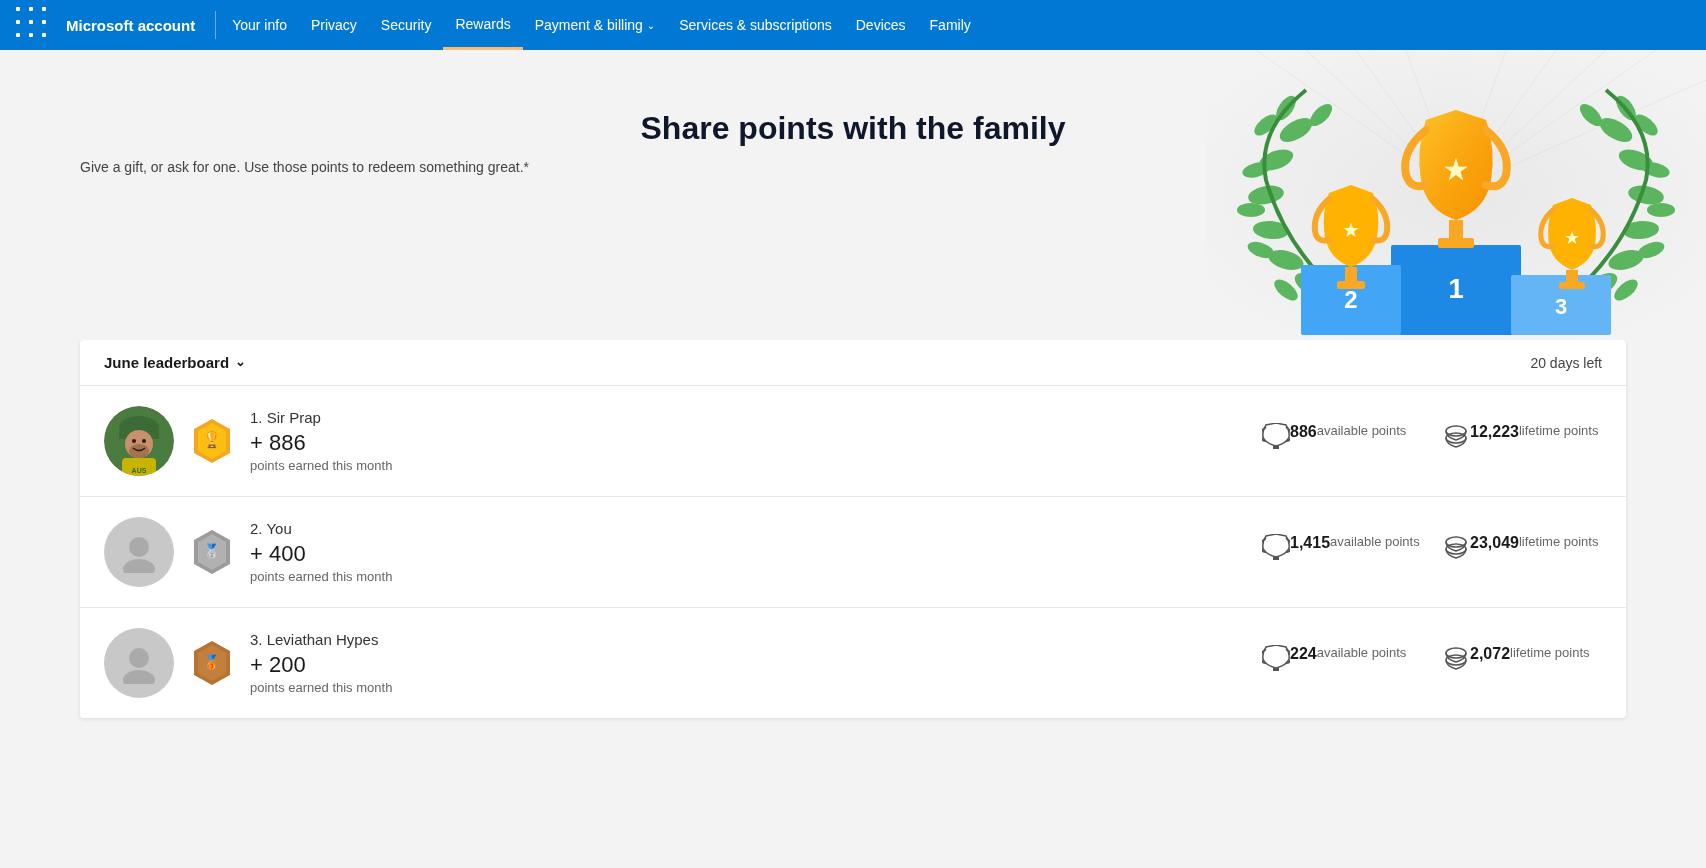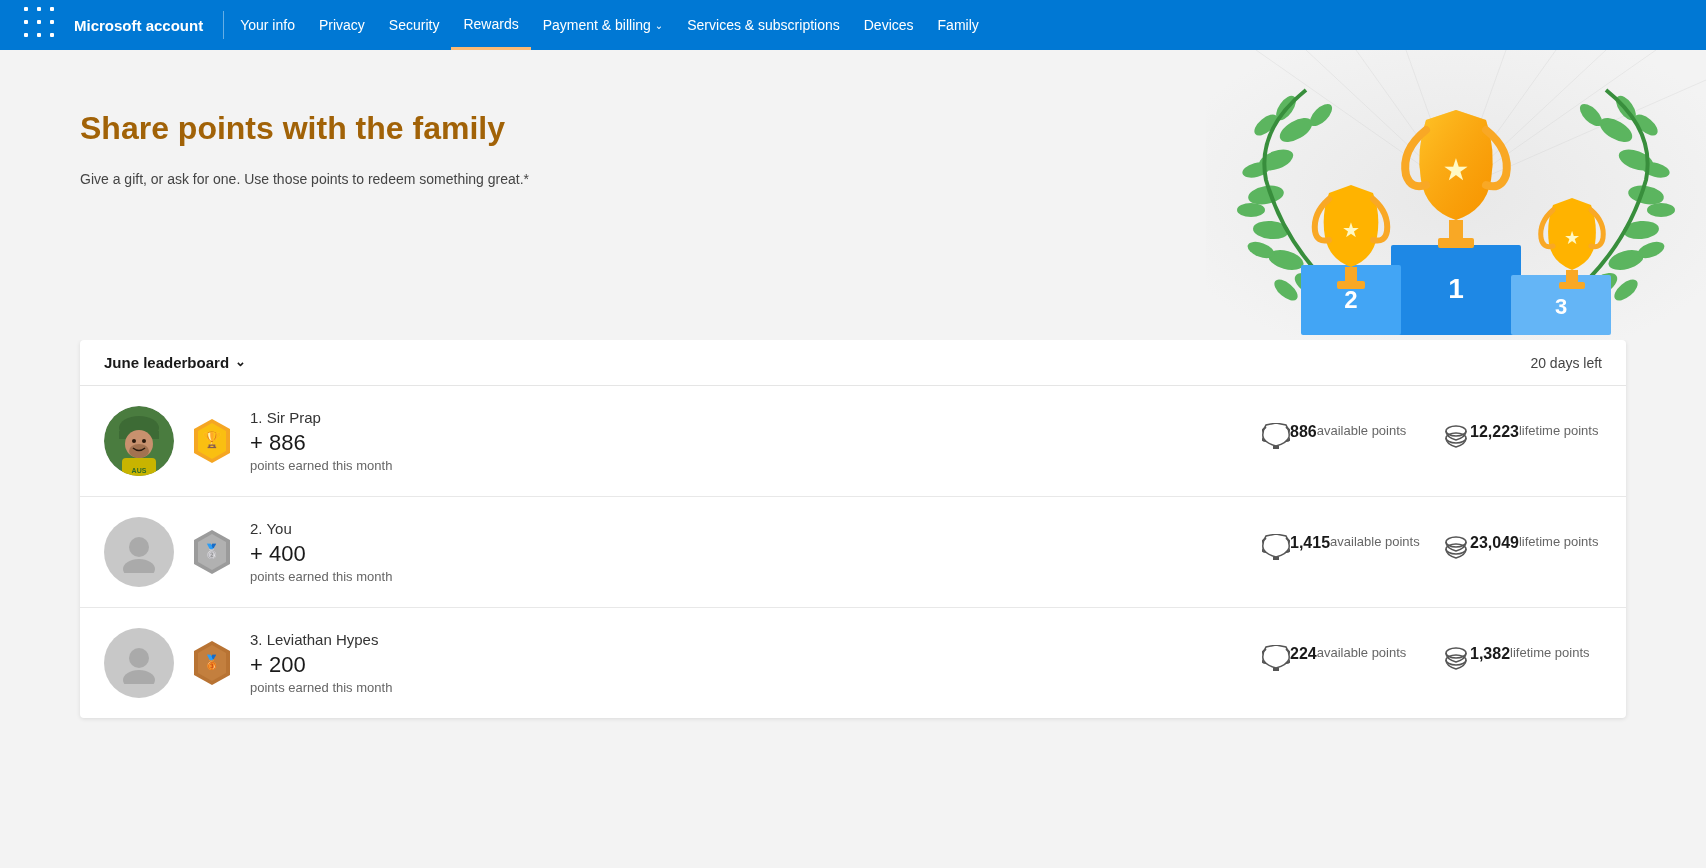--- a/index.html
+++ b/index.html
@@ -4,21 +4,21 @@
   <style>
     * { margin: 0; padding: 0; box-sizing: border-box; }
     body { font-family: 'Segoe UI', Arial, sans-serif; background: #f3f3f3; min-height: 868px; }
 
     
     nav {
       background: #0078d4;
       height: 50px;
       display: flex;
       align-items: center;
-      padding: 0 24px;
+      padding: 0 16px;
       gap: 0;
     }
     .nav-grid {
       display: grid;
       grid-template-columns: repeat(3,10px);
       grid-template-rows: repeat(3,10px);
       gap: 3px;
       margin-right: 14px;
       cursor: pointer;
     }
@@ -67,22 +67,23 @@
     .hero {
       background: #f3f3f3;
       position: relative;
       overflow: hidden;
       padding: 60px 80px 40px 80px;
       min-height: 290px;
     }
     .hero-text h1 {
       font-size: 32px;
       font-weight: 600;
-      color: #a16207;
-      margin-bottom: 24px;
+      color: #0f172a;
+      margin-bottom: 12px;
+      text-align: center;
     }
     .hero-text p {
       font-size: 14px;
       color: #444;
     }
     .hero-image {
       position: absolute;
       right: 0;
       top: 0;
       width: 500px;
@@ -514,18 +515,18 @@
 
       <div class="stat-block">
         <div class="stat-icon">
           <svg width="28" height="26" viewBox="0 0 28 26" fill="none">
             <ellipse cx="14" cy="8" rx="10" ry="5" stroke="#555" stroke-width="1.5" fill="none"></ellipse>
             <path d="M4 8 Q4 14 14 17 Q24 14 24 8" stroke="#555" stroke-width="1.5" fill="none"></path>
             <ellipse cx="14" cy="15" rx="10" ry="5" stroke="#555" stroke-width="1.5" fill="none"></ellipse>
             <path d="M4 15 Q4 21 14 24 Q24 21 24 15" stroke="#555" stroke-width="1.5" fill="none"></path>
           </svg>
         </div>
-        <div class="stat-value">1,382</div>
+        <div class="stat-value">2,072</div>
         <div class="stat-label">lifetime points</div>
       </div>
     </div>
   </div>
 </div>
 
 </body></html>

